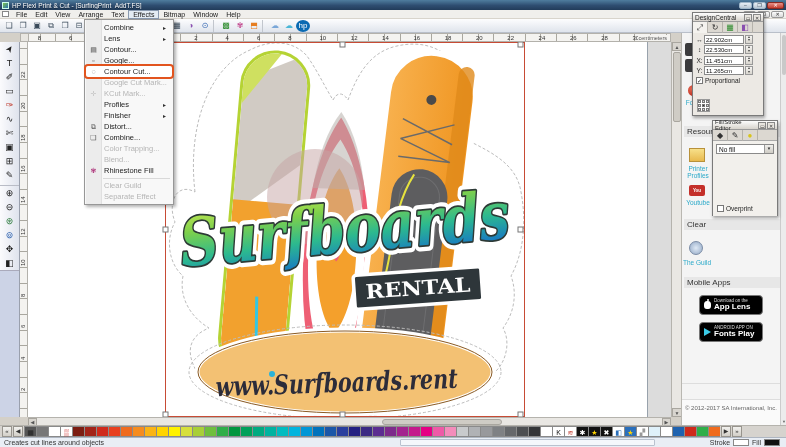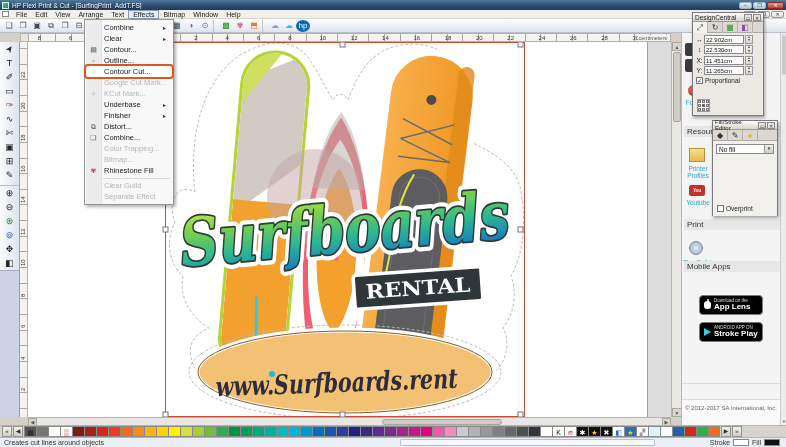--- a/index.html
+++ b/index.html
@@ -419,37 +419,37 @@
     <span class="sb-darkicon" style="top:26px;"></span>
     <span class="sb-redicon"></span>
     <span class="sb-link" style="left:1px;top:66px;width:22px;">Fonts</span>
 
     <div class="sb-head" style="top:93px;">Resources</div>
     <span class="ppicon"></span>
     <span class="sb-link" style="left:0;top:132px;width:32px;">Printer Profiles</span>
     <span class="yticon">You</span>
     <span class="sb-link" style="left:0;top:166px;width:32px;">Youtube</span>
 
-    <div class="sb-head" style="top:186px;">Print</div>
+    <div class="sb-head" style="top:186px;">Clear</div>
     <span class="guildicon"></span>
     <span class="sb-link" style="left:0;top:226px;width:30px;">The Guild</span>
 
-    <div class="sb-head" style="top:228px;">Mobile Apps</div>
+    <div class="sb-head" style="top:244px;">Mobile Apps</div>
     <div class="badge" style="top:262px;">
       <span class="apple"></span>
       <span class="txt">
         <span class="l1">Download on the</span>
         <span class="l2">App Lens</span>
       </span>
     </div>
     <div class="badge" style="top:289px;">
       <span class="gplay"></span>
       <span class="txt">
         <span class="l1">ANDROID APP ON</span>
-        <span class="l2">Stroke Play</span>
+        <span class="l2">Fonts Play</span>
       </span>
     </div>
     <div class="sb-div"></div>
     <div class="sb-copy">© 2012-2017 SA International, Inc.</div>
     <div class="sb-scroll">
       <span class="thumb"></span>
       <span class="arr">▼</span>
     </div>
   </div>
 
@@ -555,33 +555,33 @@
   <div class="emenu">
 
       <div class="emi submenu" style="--i: 0;">
         <span class="ic"></span>
         <span class="lbl">Combine</span>
         <span class="arr"></span>
       </div>
 
       <div class="emi submenu" style="--i: 1;">
         <span class="ic"></span>
-        <span class="lbl">Clear</span>
+        <span class="lbl">Lens</span>
         <span class="arr"></span>
       </div>
 
       <div class="emi" style="--i: 2;">
         <span class="ic">▤</span>
         <span class="lbl">Contour...</span>
         <span class="arr"></span>
       </div>
 
       <div class="emi" style="--i: 3;">
         <span class="ic">▫</span>
-        <span class="lbl">Outline...</span>
+        <span class="lbl">Google...</span>
         <span class="arr"></span>
       </div>
 
       <div class="emi highlighted" style="--i: 4;">
         <span class="ic">◌</span>
         <span class="lbl">Contour Cut...</span>
         <span class="arr"></span>
       </div>
 
       <div class="emi disabled" style="--i: 5;">
@@ -591,21 +591,21 @@
       </div>
 
       <div class="emi disabled" style="--i: 6;">
         <span class="ic">✛</span>
         <span class="lbl">KCut Mark...</span>
         <span class="arr"></span>
       </div>
 
       <div class="emi submenu" style="--i: 7;">
         <span class="ic"></span>
-        <span class="lbl">Underbase</span>
+        <span class="lbl">Profiles</span>
         <span class="arr"></span>
       </div>
 
       <div class="emi submenu" style="--i: 8;">
         <span class="ic"></span>
         <span class="lbl">Finisher</span>
         <span class="arr"></span>
       </div>
 
       <div class="emi" style="--i: 9;">
@@ -621,21 +621,21 @@
       </div>
 
       <div class="emi disabled" style="--i: 11;">
         <span class="ic"></span>
         <span class="lbl">Color Trapping...</span>
         <span class="arr"></span>
       </div>
 
       <div class="emi disabled" style="--i: 12;">
         <span class="ic"></span>
-        <span class="lbl">Bitmap...</span>
+        <span class="lbl">Blend...</span>
         <span class="arr"></span>
       </div>
 
       <div class="emi" style="--i: 13;">
         <span class="ic" style="color: rgb(176, 58, 126);">✾</span>
         <span class="lbl">Rhinestone Fill</span>
         <span class="arr"></span>
       </div>
 
       <div class="emi separator" style="--i: 14;">

